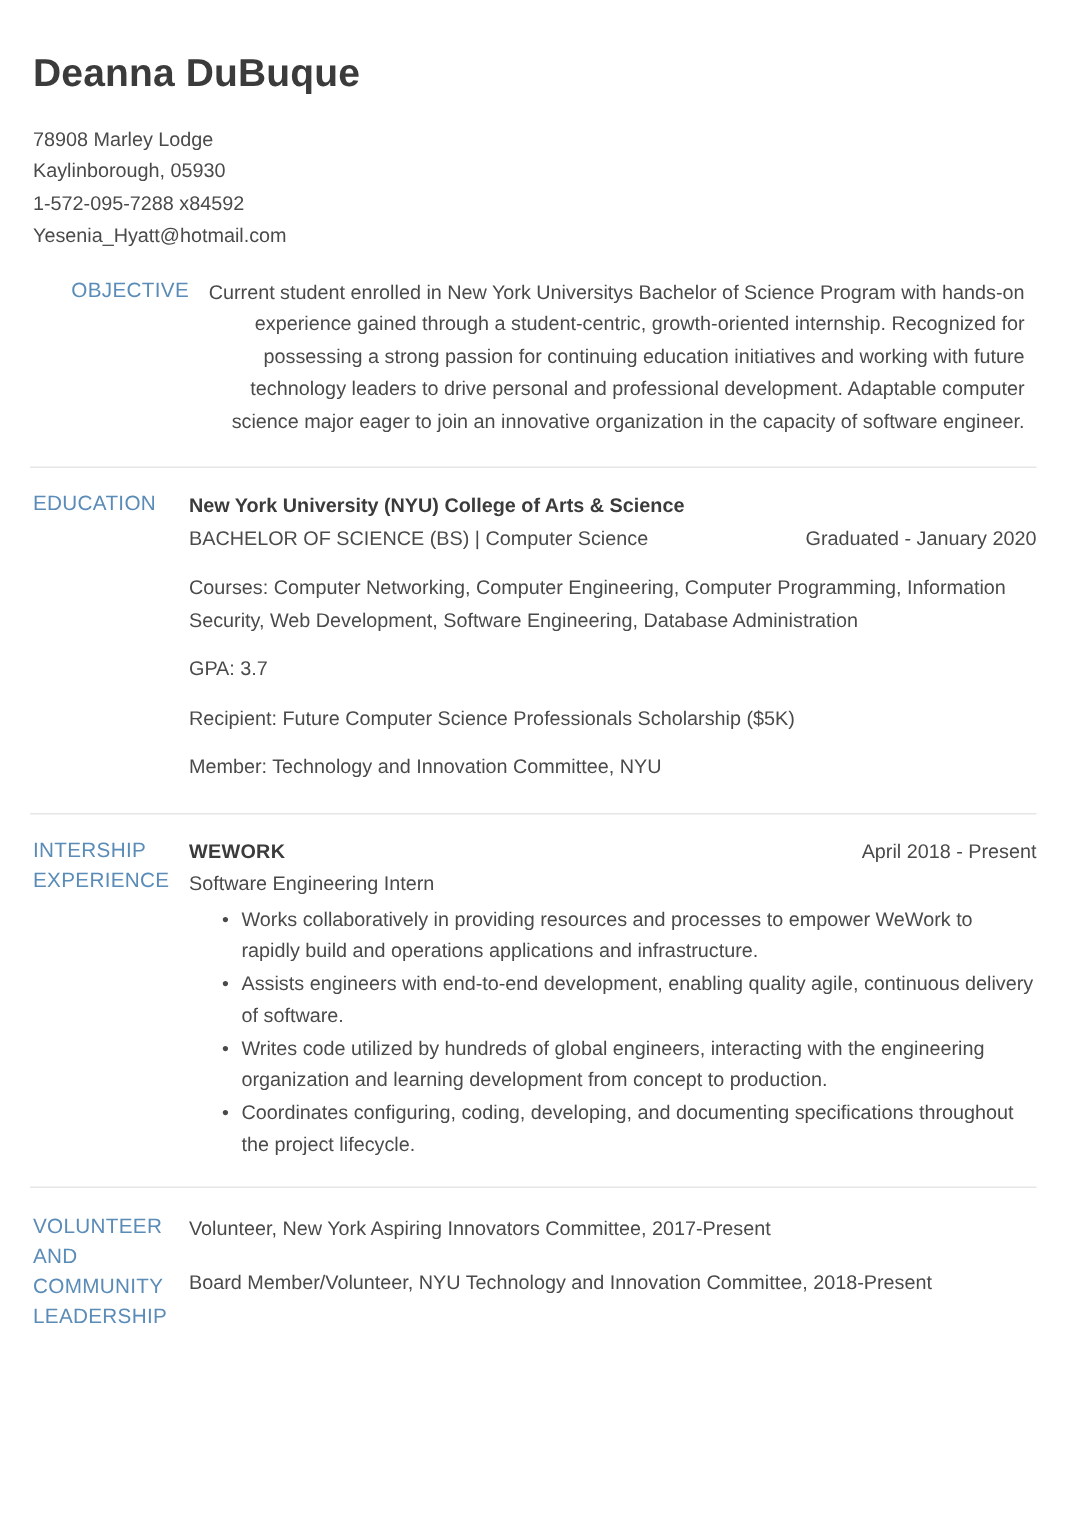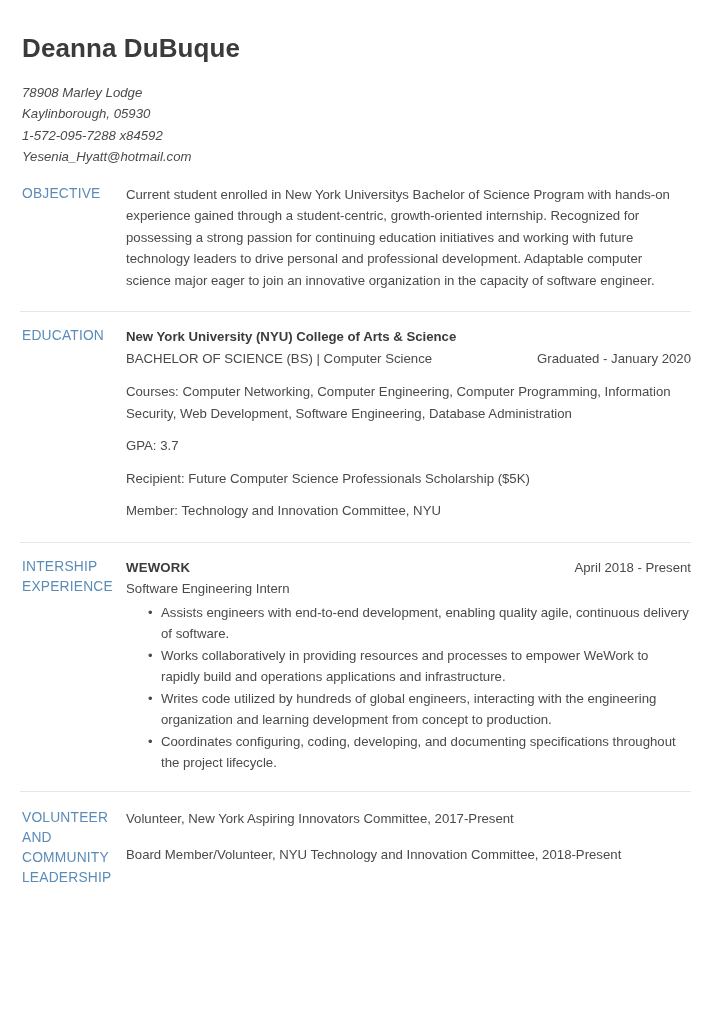--- a/index.html
+++ b/index.html
@@ -35,21 +35,21 @@
     letter-spacing: 0.1px;
     line-height: 1.15;
     margin: 0 0 18px 2px;
   }
   .contact {
     margin: 0 0 0 2px;
     font-size: 13.2px;
     line-height: 21.5px;
     color: #4a4a4a;
   }
-  .contact div { white-space: nowrap; font-style: italic; }
+  .contact div { white-space: nowrap; }
 
   
   .section {
     display: flex;
     align-items: flex-start;
   }
   .sec-label {
     width: 106px;
     flex: 0 0 106px;
     padding-left: 2px;
@@ -68,21 +68,21 @@
     color: #4a4a4a;
   }
 
   .divider {
     height: 0;
     border-top: 1px solid #e6e6e6;
     margin: 0 0 0 0;
   }
 
   
-  .objective-sec { padding-top: 16px; }
+  .objective-sec { padding-top: 16px; text-align: right; }
   .objective-text {
     margin: 0;
     padding-right: 8px;
   }
 
   
   .education-sec { padding-top: 14px; justify-content: flex-end; }
   .edu-line {
     display: flex;
     justify-content: space-between;
@@ -202,22 +202,22 @@
       <span>INTERSHIP</span>
       <span>EXPERIENCE</span>
     </div>
     <div class="sec-body">
       <div class="job-line">
         <div class="job-company">WEWORK</div>
         <div class="job-date">April 2018 - Present</div>
       </div>
       <div class="job-title">Software Engineering Intern</div>
       <ul class="bullets">
+        <li>Works collaboratively in providing resources and processes to empower WeWork to rapidly build and operations applications and infrastructure.</li>
         <li>Assists engineers with end-to-end development, enabling quality agile, continuous delivery of software.</li>
-        <li>Works collaboratively in providing resources and processes to empower WeWork to rapidly build and operations applications and infrastructure.</li>
         <li>Writes code utilized by hundreds of global engineers, interacting with the engineering organization and learning development from concept to production.</li>
         <li>Coordinates configuring, coding, developing, and documenting specifications throughout the project lifecycle.</li>
       </ul>
     </div>
   </div>
 
   <div class="spacer-small"></div>
   <div class="divider"></div>
 
   <div class="section vol-sec">

